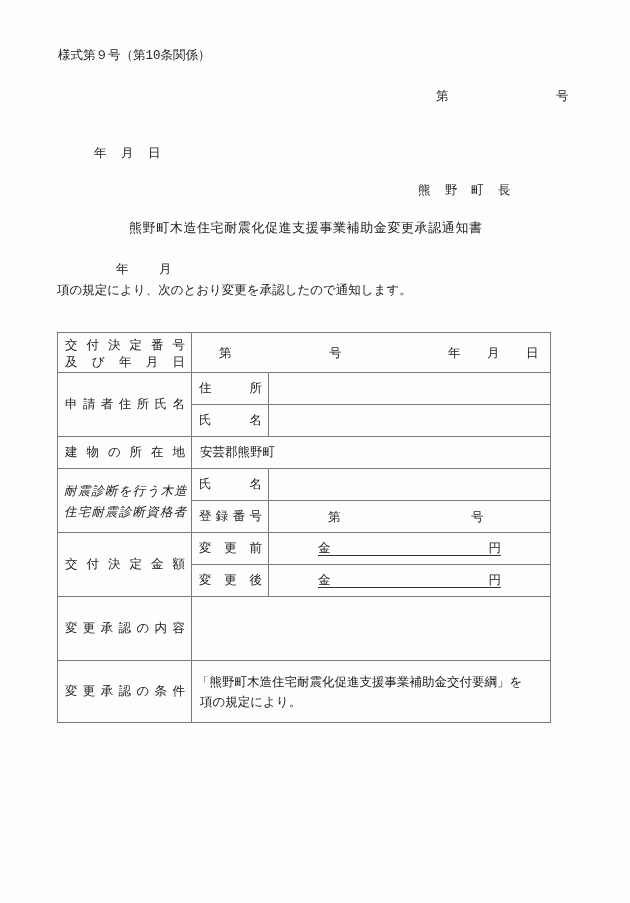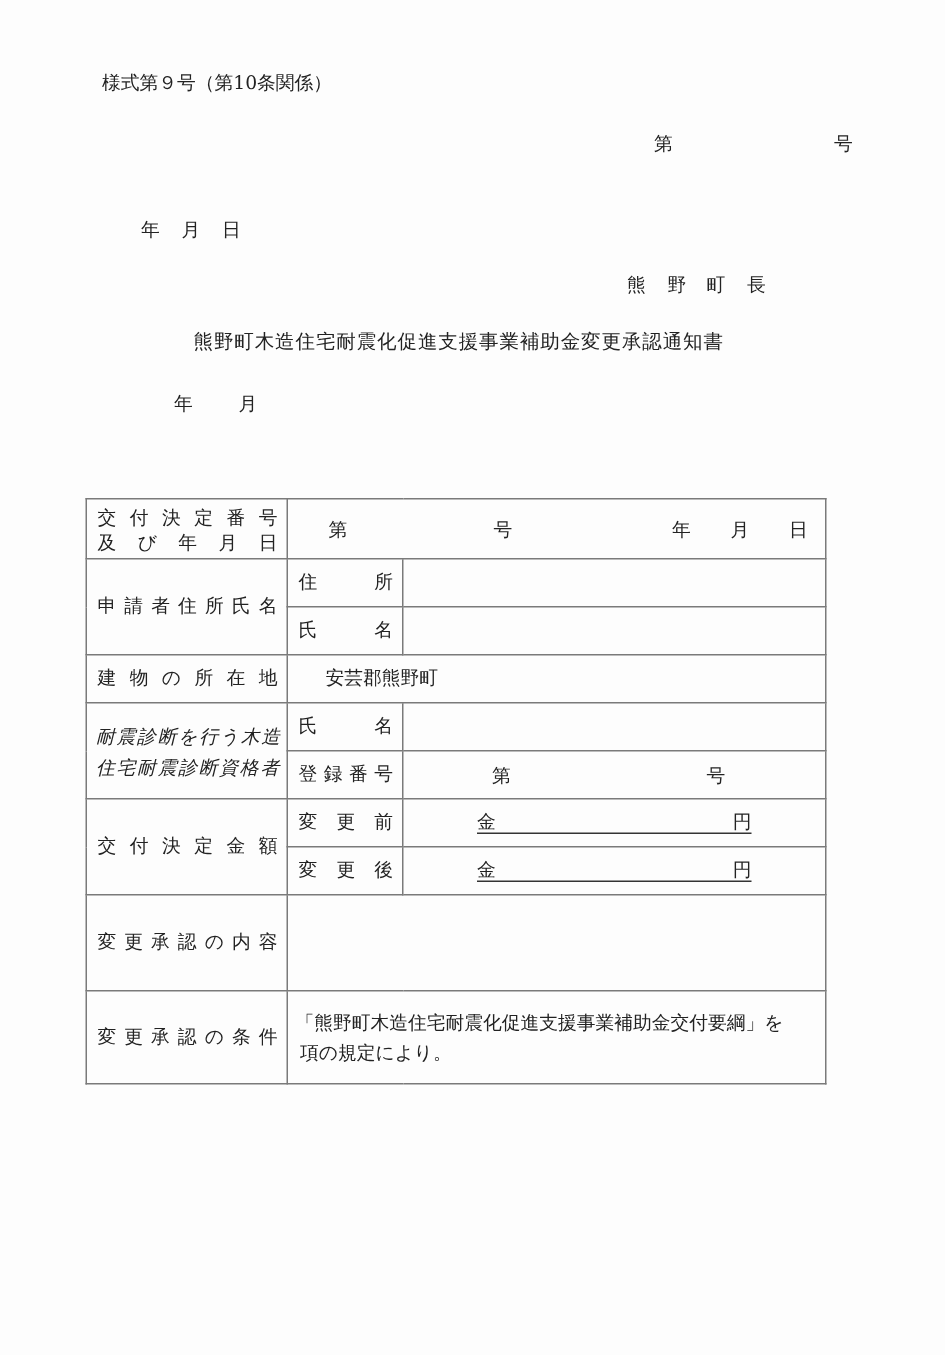--- a/index.html
+++ b/index.html
@@ -11,41 +11,42 @@
   .c1 { width:134px; }
   .c2 { width:77px; }
   .lbl { display:flex; justify-content:space-between; padding:0 6px 0 7px; }
   .lbl2 { display:flex; justify-content:space-between; padding:0 6px 0 7px; }
   .para { position:absolute; left:57px; top:258px; width:510px; line-height:21px; font-size:12.5px; }
   .u { text-decoration:none; border-bottom:1px solid #333; display:inline-block; width:183px; position:relative; height:15px; }
 </style>
 </head>
 <body>
 
-<div class="abs" style="left:68px;top:47px;">様式第９号（第10条関係）</div>
+<div class="abs" style="left:58px;top:47px;font-family:Liberation Mono, monospace;">様式第９号（第10条関係）</div>
 
 <div class="abs" style="left:436px;top:88px;">第</div>
 <div class="abs" style="left:556px;top:88px;">号</div>
 
 <div class="abs" style="left:94px;top:145px;">年</div>
 <div class="abs" style="left:121px;top:145px;">月</div>
 <div class="abs" style="left:148px;top:145px;">日</div>
 
 <div class="abs" style="left:418px;top:182px;">熊</div>
 <div class="abs" style="left:445px;top:182px;">野</div>
 <div class="abs" style="left:471px;top:182px;">町</div>
 <div class="abs" style="left:498px;top:182px;">長</div>
 
 <div class="abs" style="left:129px;top:219px;font-size:13px;letter-spacing:0.6px;">熊野町木造住宅耐震化促進支援事業補助金変更承認通知書</div>
 
 <div class="para">
   <div style="position:relative;height:21px;">
     <span class="abs" style="left:59px;top:0;">年</span>
     <span class="abs" style="left:102px;top:0;">月</span>
   </div>
+  <div style="height:21px;">項の規定により、次のとおり変更を承認したので通知します。</div>
 </div>
 
 <table class="form">
   <colgroup>
       <col class="c1">
       <col class="c2">
       <col>
     </colgroup>
 
   <tbody>
@@ -113,21 +114,21 @@
       <div class="lbl">
         <span>建</span>
             <span>物</span>
             <span>の</span>
             <span>所</span>
             <span>在</span>
             <span>地</span>
       </div>
     </td>
     <td colspan="2">
-      <span style="padding-left:8px;margin-left:17px;">安芸郡熊野町</span>
+      <span style="padding-left:8px;">安芸郡熊野町</span>
     </td>
   </tr>
 
   <tr style="height:32px;">
     <td rowspan="2">
       <div style="padding-left:6px;line-height:21px;letter-spacing:1.2px;font-style:italic;">
         <div>耐震診断を行う木造</div>
         <div>住宅耐震診断資格者</div>
       </div>
     </td>

